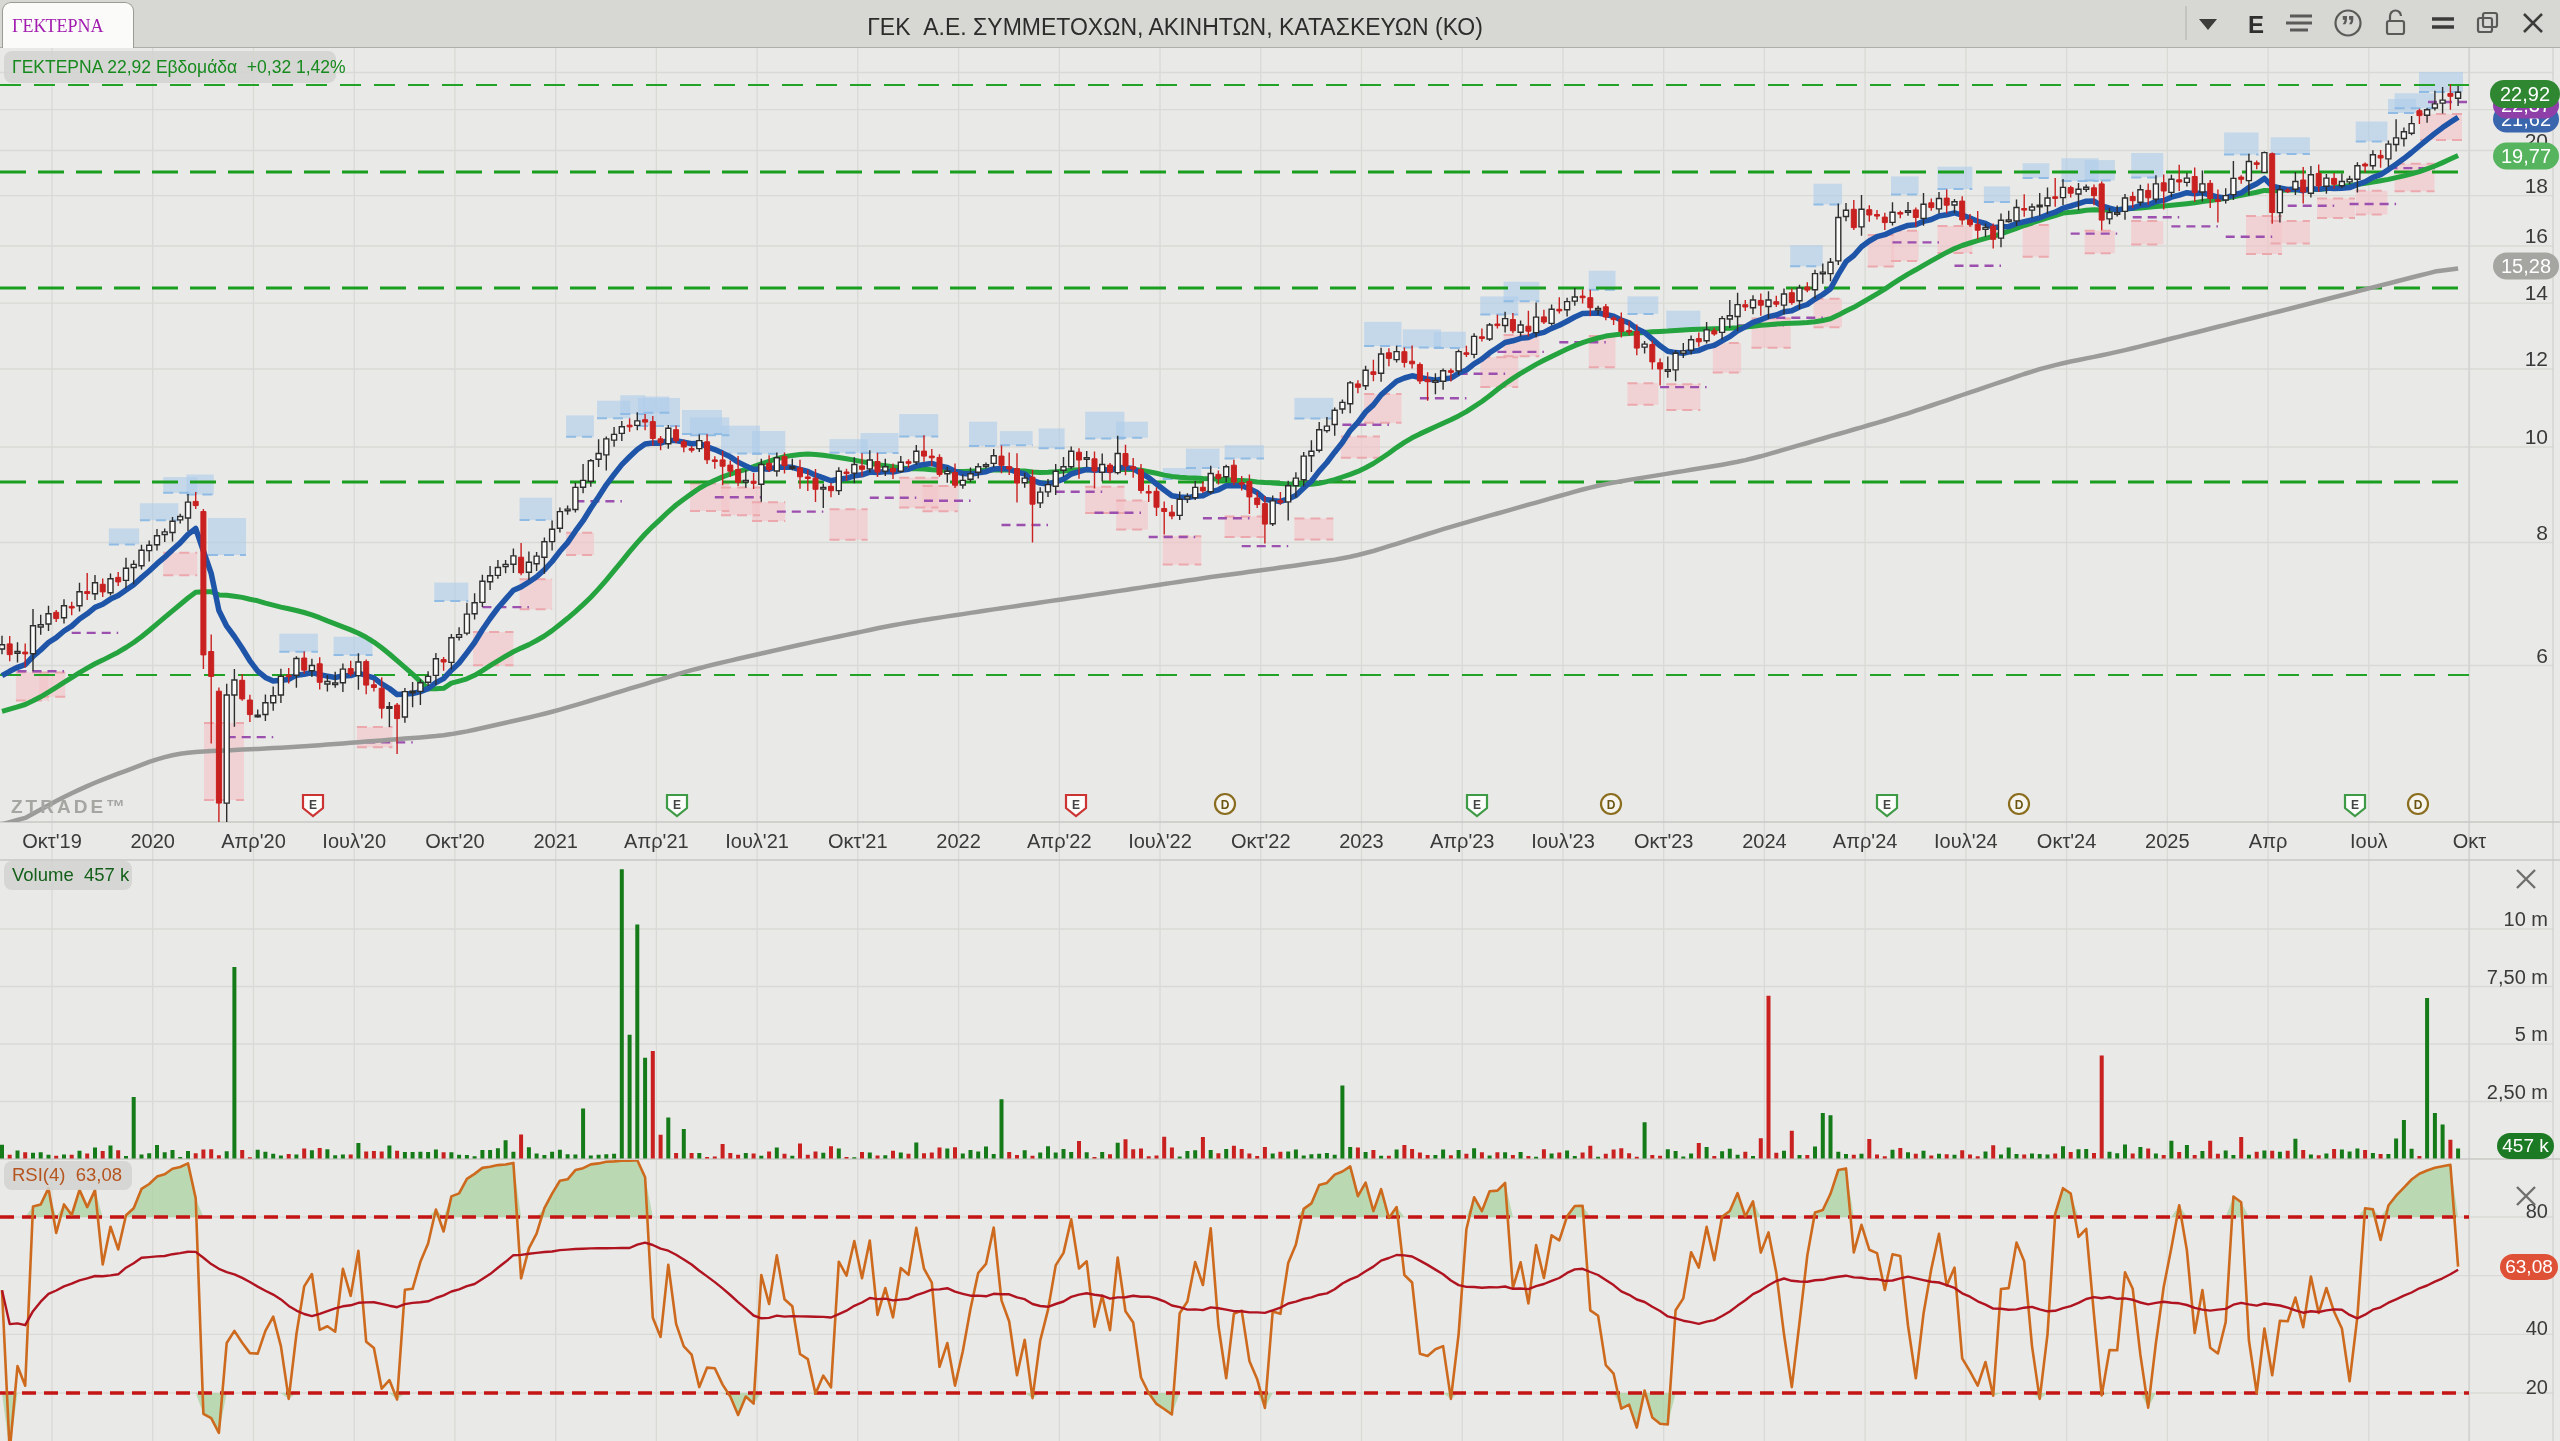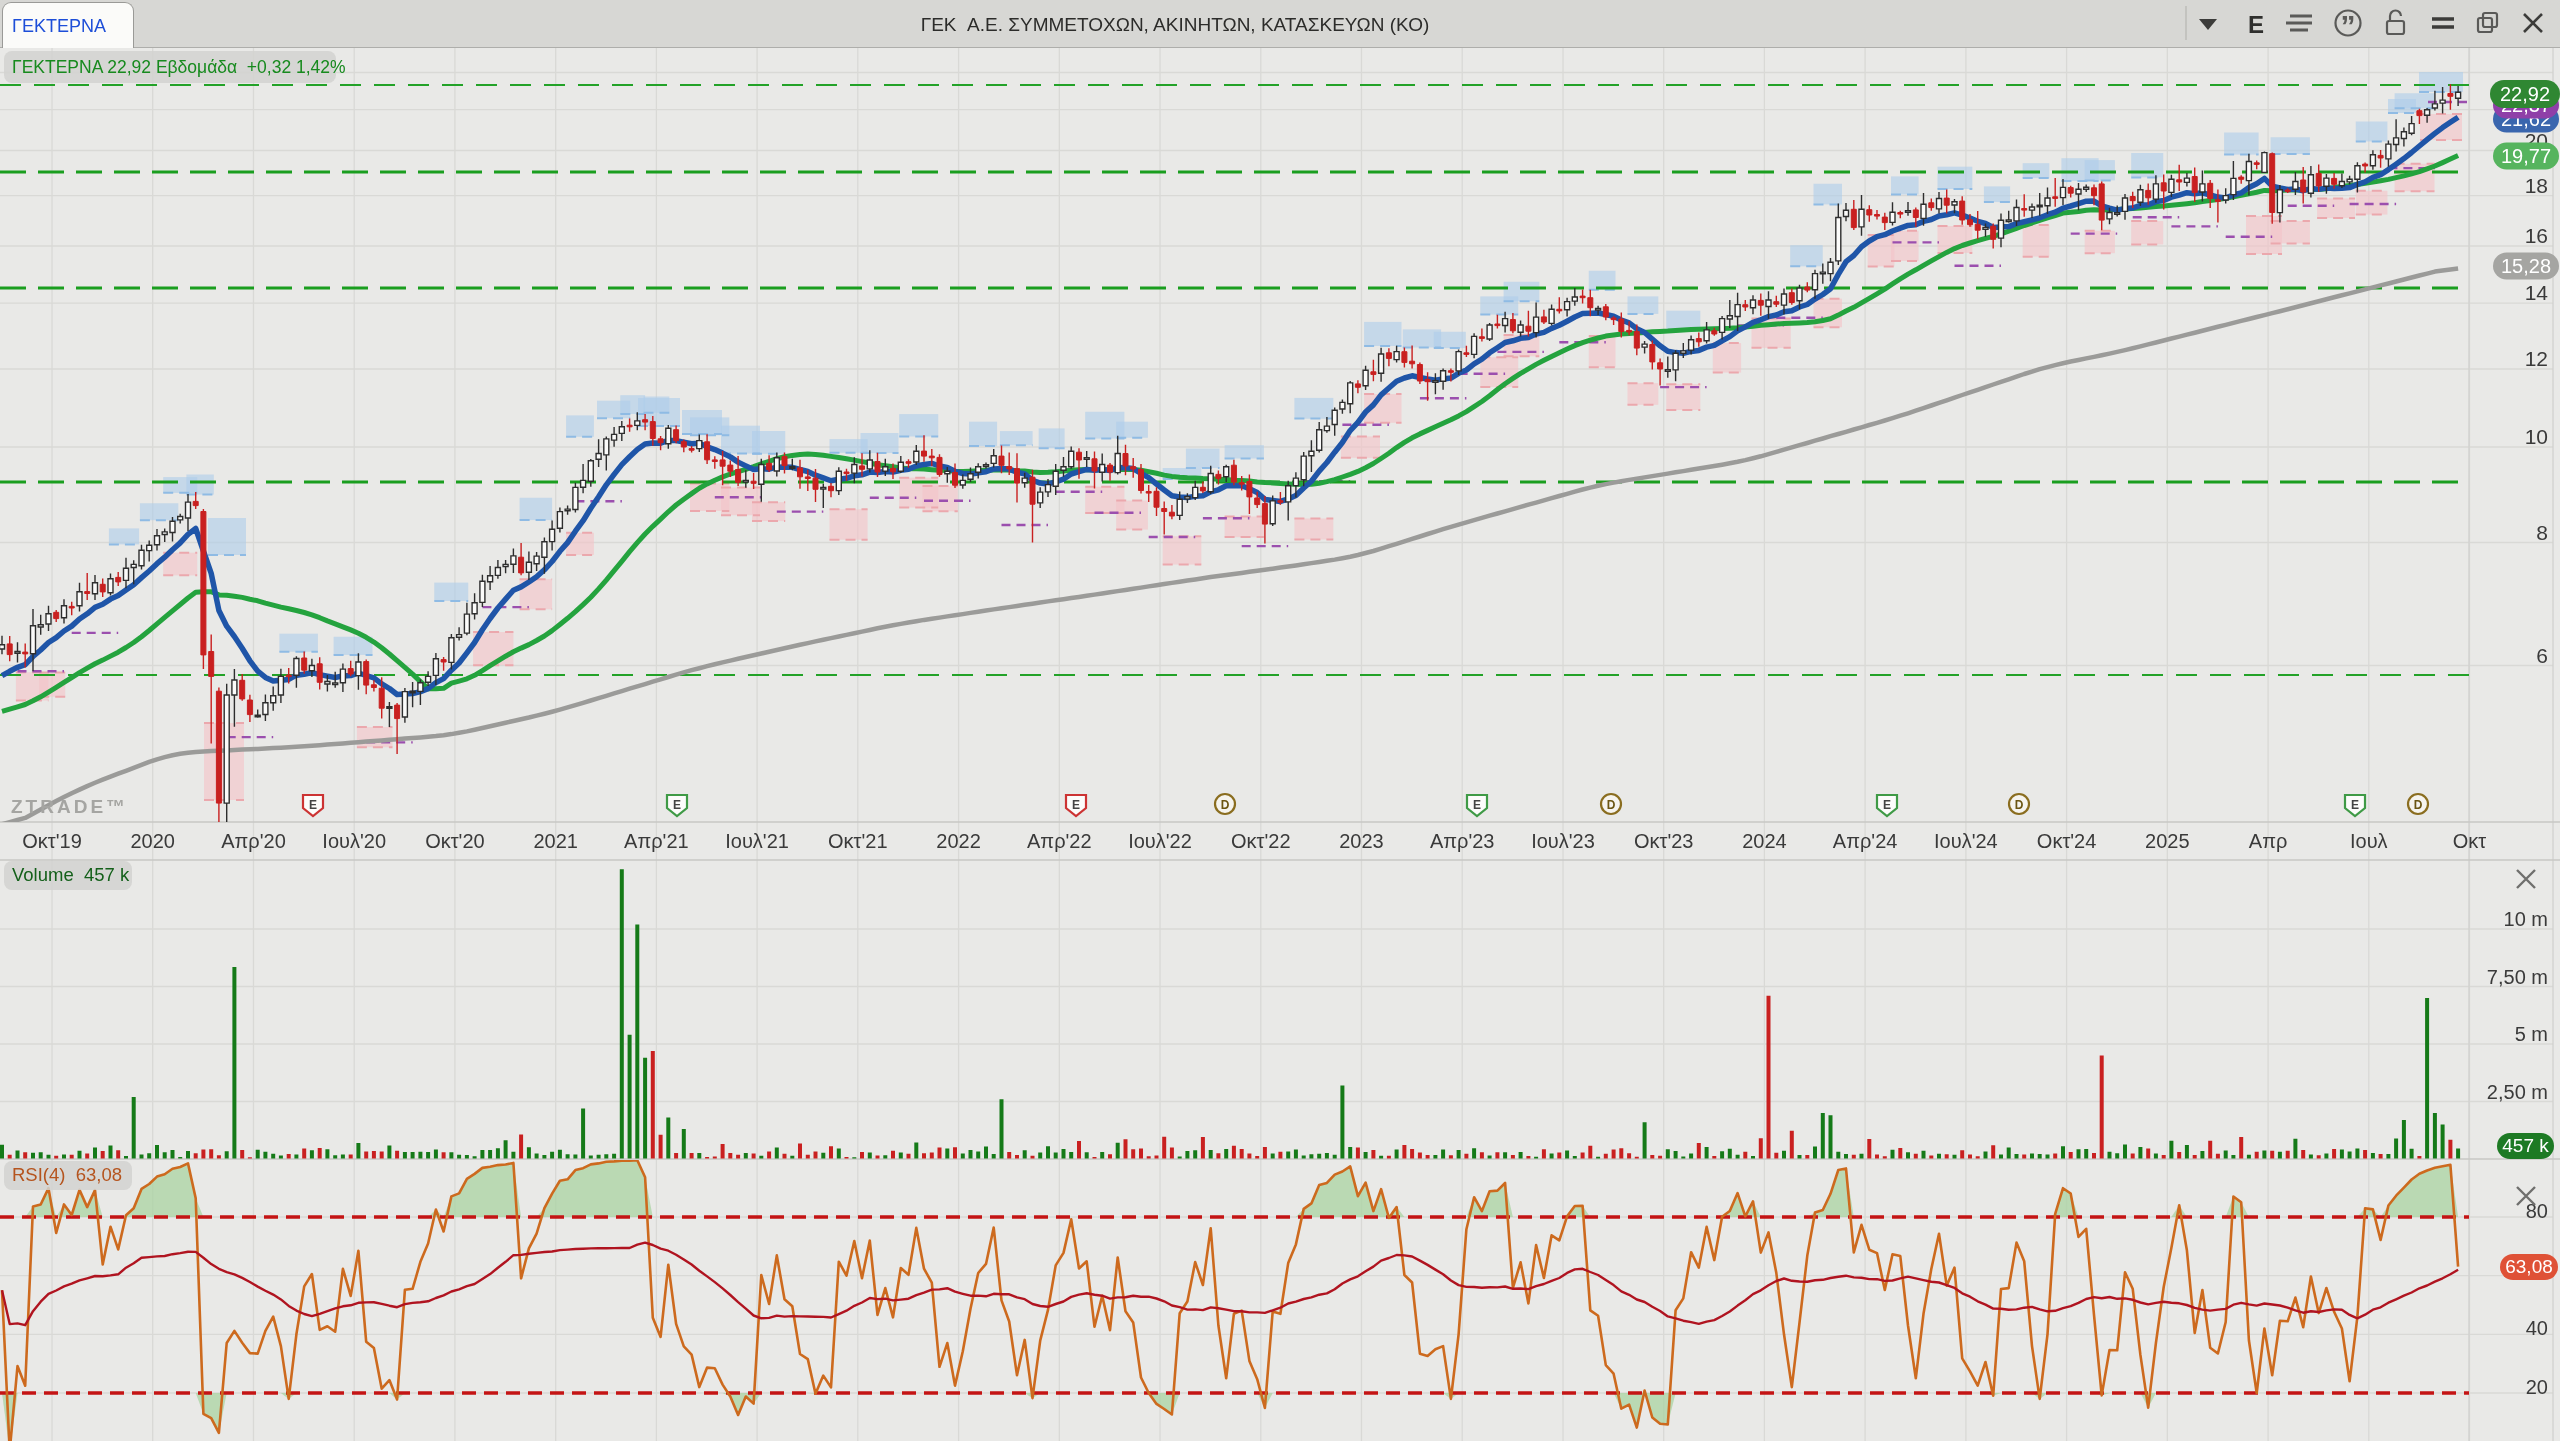--- a/index.html
+++ b/index.html
@@ -1,21 +1,21 @@
 <!DOCTYPE html>
 <html><head><meta charset="utf-8">
 <style>
 html,body{margin:0;padding:0;width:2560px;height:1441px;overflow:hidden;
 font-family:"Liberation Sans", sans-serif;background:#e9e9e7;}
 #bar{position:absolute;left:0;top:0;width:2560px;height:47px;background:#d7d7d4;
 border-bottom:1.5px solid #aeaeab;}
 #tab{position:absolute;left:2px;top:2px;width:130px;height:45px;background:#fbfbf9;
 border:1.5px solid #9a9a97;border-bottom:none;border-radius:9px 9px 0 0;}
-#tab span{position:absolute;left:9px;top:13px;font-size:18px;color:#1d4ed8;}
-#title{position:absolute;left:0;width:2350px;top:14px;text-align:center;font-size:19px;color:#2c2c2a;}
+#tab span{position:absolute;left:9px;top:13px;font-size:18px;color:#a21caf;font-family:Liberation Serif, serif;}
+#title{position:absolute;left:0;width:2350px;top:14px;text-align:center;font-size:23px;color:#2c2c2a;}
 svg{position:absolute;left:0;top:0;}
 text{font-family:"Liberation Sans", sans-serif;}
 </style></head>
 <body>
 <svg width="2560" height="1441" viewBox="0 0 2560 1441">
     <rect width="2560" height="1441" fill="#e9e9e7"></rect>
     <path d="M0 665.5H2553 M0 542.5H2553 M0 447H2553 M0 369H2553 M0 303.1H2553 M0 246H2553 M0 195.6H2553 M0 150.5H2553 M0 109.7H2553 M0 72.5H2553" stroke="#d9d9d6" stroke-width="1.3" fill="none"></path>
     <path d="M0 1101.5H2553 M0 1044H2553 M0 986.5H2553 M0 929H2553" stroke="#d9d9d6" stroke-width="1.3" fill="none"></path>
     <path d="M0 1393H2553 M0 1334.3H2553 M0 1275.7H2553 M0 1217H2553" stroke="#d9d9d6" stroke-width="1.3" fill="none"></path>
     <path d="M52 48V1441 M152.7 48V1441 M253.5 48V1441 M354.2 48V1441 M454.9 48V1441 M555.7 48V1441 M656.4 48V1441 M757.1 48V1441 M857.8 48V1441 M958.6 48V1441 M1059.3 48V1441 M1160 48V1441 M1260.8 48V1441 M1361.5 48V1441 M1462.2 48V1441 M1563 48V1441 M1663.7 48V1441 M1764.4 48V1441 M1865.1 48V1441 M1965.9 48V1441 M2066.6 48V1441 M2167.3 48V1441 M2268.1 48V1441 M2368.8 48V1441 M2469.5 48V1441" stroke="#d9d9d6" stroke-width="1.3" fill="none"></path>

